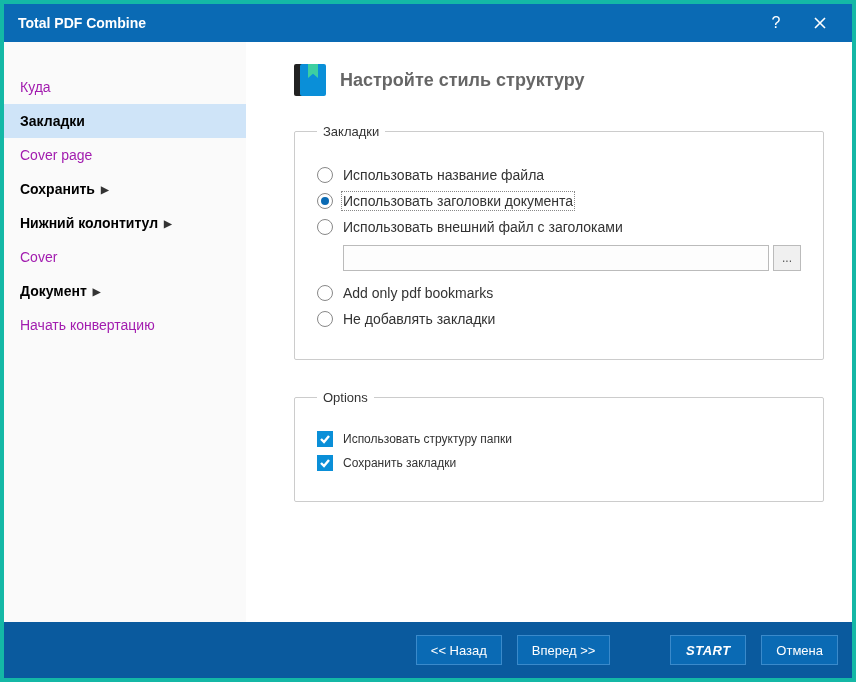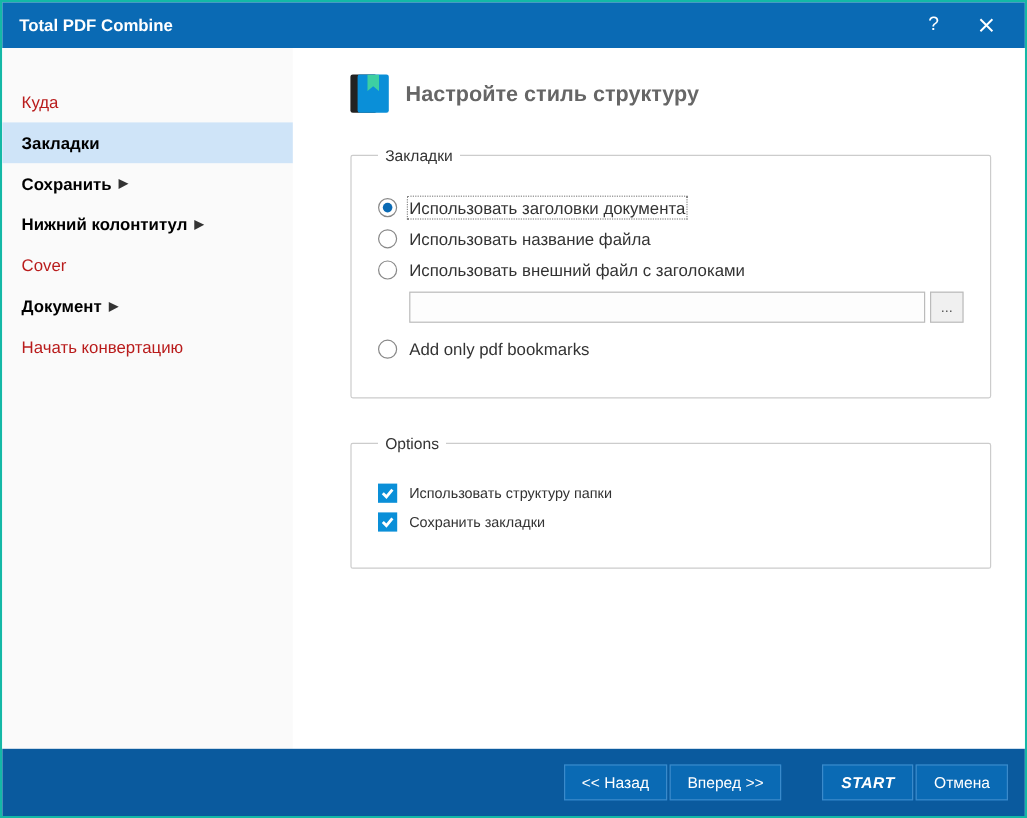--- a/index.html
+++ b/index.html
@@ -1,24 +1,24 @@
 <!DOCTYPE html>
 <html><head>
 <meta charset="utf-8">
 <style>
 * { box-sizing: border-box; margin: 0; padding: 0; font-family: "Segoe UI", Arial, sans-serif; }
 body { background: #fff; }
-.window { width: 856px; height: 682px; border: 2px solid #14b8a6; display: flex; flex-direction: column; background: #fff; }
+.window { width: 856px; height: 682px; border: 4px solid #14b8a6; display: flex; flex-direction: column; background: #fff; }
 .titlebar { height: 38px; background: #0a6ab4; color: #fff; display: flex; align-items: center; padding: 0 10px 0 14px; font-size: 14px; font-weight: bold; }
 .titlebar .title { flex: 1; }
 .titlebar .tbtn { width: 44px; height: 38px; display: flex; align-items: center; justify-content: center; cursor: pointer; font-size: 16px; }
 .titlebar .tbtn.help { font-weight: normal; }
 .body { flex: 1; display: flex; background: #fff; }
 .sidebar { width: 242px; background: #fafafa; padding-top: 28px; }
-.sidebar .item { padding: 9px 16px; font-size: 14px; color: #b91c1c; cursor: pointer; display: flex; align-items: center; gap: 6px; }
+.sidebar .item { padding: 9px 16px; font-size: 14px; color: #a21caf; cursor: pointer; display: flex; align-items: center; gap: 6px; }
 .sidebar .item.active { background: #cfe4f8; font-weight: bold; color: #000; }
 .sidebar .item.bold { font-weight: bold; color: #000; }
 .sidebar .item .arrow { font-size: 10px; color: #333; }
 .main { flex: 1; padding: 22px 28px 22px 48px; }
 .page-header { display: flex; align-items: center; gap: 14px; margin-bottom: 28px; }
 .page-header .icon { width: 32px; height: 32px; position: relative; }
 .page-header .icon .book { position: absolute; left: 0; top: 0; width: 22px; height: 32px; background: #222; border-radius: 2px; }
 .page-header .icon .page { position: absolute; left: 6px; top: 0; width: 26px; height: 32px; background: #0a8fd8; border-radius: 2px; }
 .page-header .icon .ribbon { position: absolute; left: 14px; top: 0; width: 10px; height: 14px; background: #3dcfa2; clip-path: polygon(0 0, 100% 0, 100% 100%, 50% 70%, 0 100%); }
 .page-header h1 { font-size: 18px; color: #666; font-weight: bold; }
@@ -27,21 +27,21 @@
 .radio-row { display: flex; align-items: center; gap: 10px; margin: 10px 0; font-size: 14px; color: #333; }
 .radio-row.dotted label { outline: 1px dotted #888; outline-offset: 1px; }
 .radio { width: 16px; height: 16px; border: 1px solid #888; border-radius: 50%; display: inline-flex; align-items: center; justify-content: center; background: #fff; }
 .radio.checked::after { content: ""; width: 8px; height: 8px; background: #0a6ab4; border-radius: 50%; }
 .file-row { display: flex; gap: 4px; margin: 6px 0 14px 26px; }
 .file-input { flex: 1; height: 26px; border: 1px solid #bbb; background: #fdfdfd; }
 .file-btn { width: 28px; height: 26px; border: 1px solid #bbb; background: #f0f0f0; display: flex; align-items: center; justify-content: center; font-size: 12px; color: #555; cursor: pointer; }
 .check-row { display: flex; align-items: center; gap: 10px; margin: 8px 0; font-size: 12px; color: #333; }
 .check { width: 16px; height: 16px; background: #0a8fd8; display: inline-flex; align-items: center; justify-content: center; }
 .check svg { stroke: #fff; stroke-width: 2.4; fill: none; }
-.footer { height: 56px; background: #0a5a9e; display: flex; align-items: center; justify-content: flex-end; padding: 0 14px; gap: 2px; }
+.footer { height: 56px; background: #0a5a9e; display: flex; align-items: center; justify-content: flex-end; padding: 0 14px; gap: 15px; }
 .fbtn { min-width: 76px; height: 30px; border: 1px solid #3a8acb; background: #0a6ab4; color: #fff; font-size: 13px; display: flex; align-items: center; justify-content: center; cursor: pointer; padding: 0 14px; }
 .fbtn.start { font-weight: bold; font-style: italic; letter-spacing: 0.5px; }
 .gap { width: 30px; }
 </style>
 </head>
 <body>
 
 <div class="window">
   <div class="titlebar">
     <span class="title">Total PDF Combine</span>
@@ -53,20 +53,23 @@
     </div>
   </div>
 
   <div class="body">
     <div class="sidebar" id="sidebar">
         <div class="item">
           <span>Куда</span>
         </div>
         <div class="item active">
           <span>Закладки</span>
+        </div>
+        <div class="item">
+          <span>Cover page</span>
         </div>
         <div class="item bold">
           <span>Сохранить</span>
           <span class="arrow">▶</span>
         </div>
         <div class="item bold">
           <span>Нижний колонтитул</span>
           <span class="arrow">▶</span>
         </div>
         <div class="item">
@@ -87,45 +90,49 @@
           <div class="book"></div>
             <div class="page"></div>
             <div class="ribbon"></div>
         </div>
         <h1>Настройте стиль структуру</h1>
       </div>
 
       <fieldset>
         <legend>Закладки</legend>
 
+        <div class="radio-row">
+          <span class="radio"></span>
+          <label>Использовать название файла</label>
+        </div>
+
         <div class="radio-row dotted">
           <span class="radio checked"></span>
           <label>Использовать заголовки документа</label>
-        </div>
-
-        <div class="radio-row">
-          <span class="radio"></span>
-          <label>Использовать название файла</label>
         </div>
 
         <div class="radio-row">
           <span class="radio"></span>
           <label>Использовать внешний файл с заголоками</label>
         </div>
 
         <div class="file-row">
           <div class="file-input"></div>
           <div class="file-btn">...</div>
         </div>
 
         <div class="radio-row">
           <span class="radio"></span>
           <label>Add only pdf bookmarks</label>
         </div>
 
+        <div class="radio-row">
+          <span class="radio"></span>
+          <label>Не добавлять закладки</label>
+        </div>
       </fieldset>
 
       <fieldset>
         <legend>Options</legend>
 
         <div class="check-row">
           <span class="check">
             <svg width="12" height="12" viewBox="0 0 12 12">
                 <path d="M2 6 L5 9 L10 3"></path>
               </svg>

